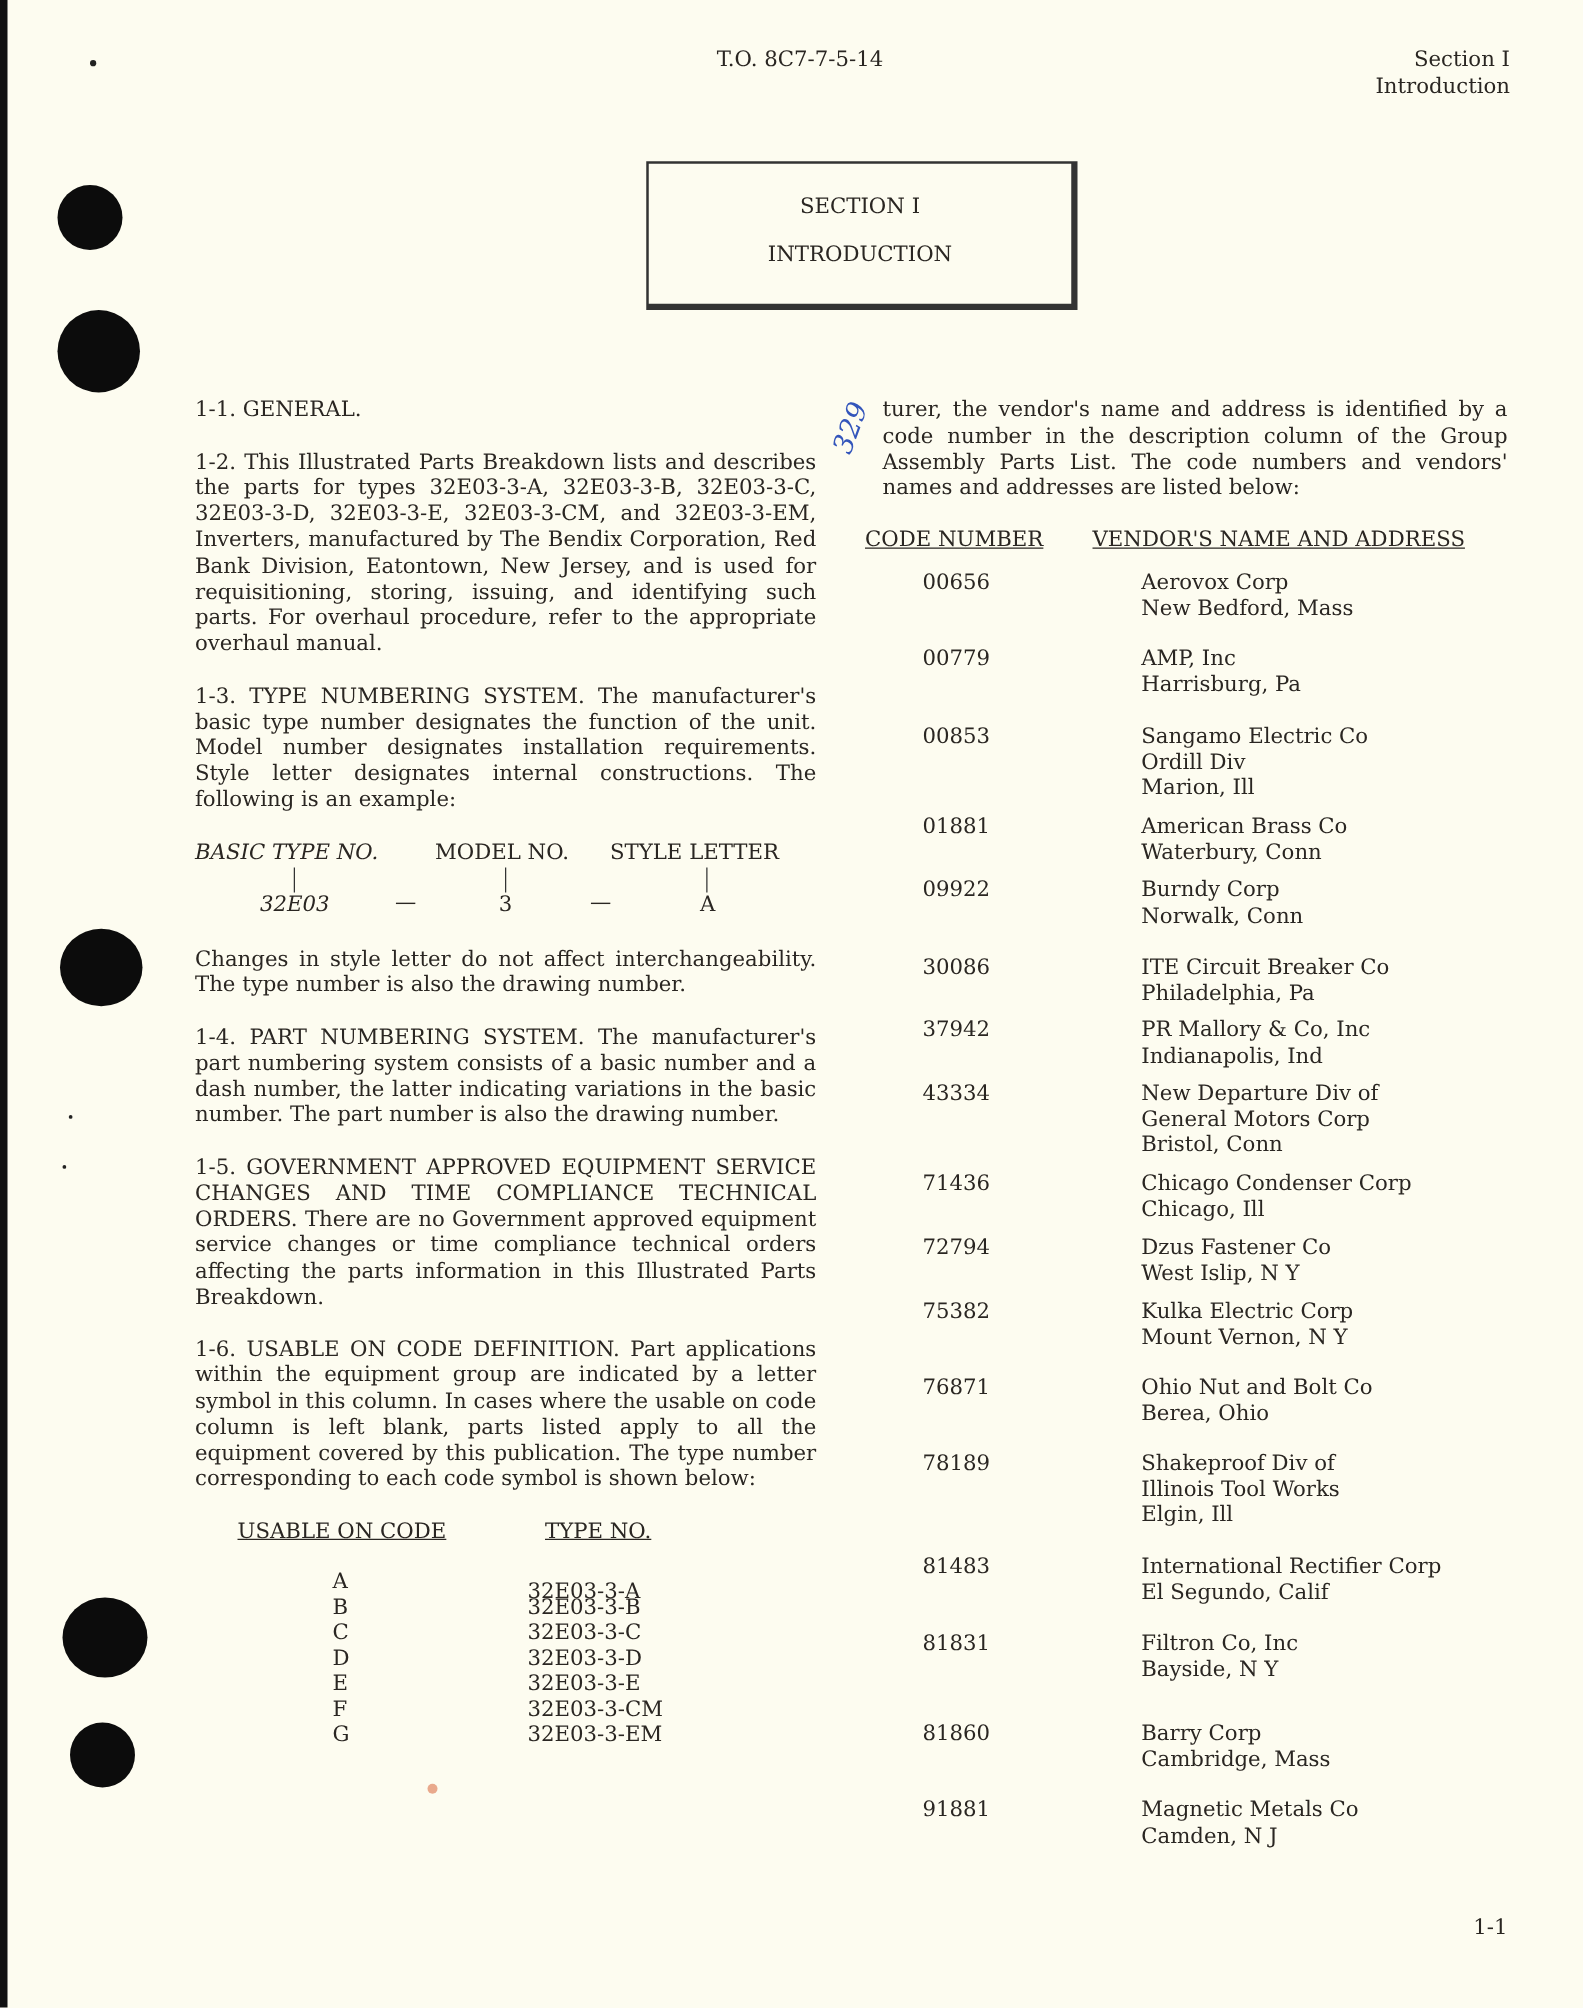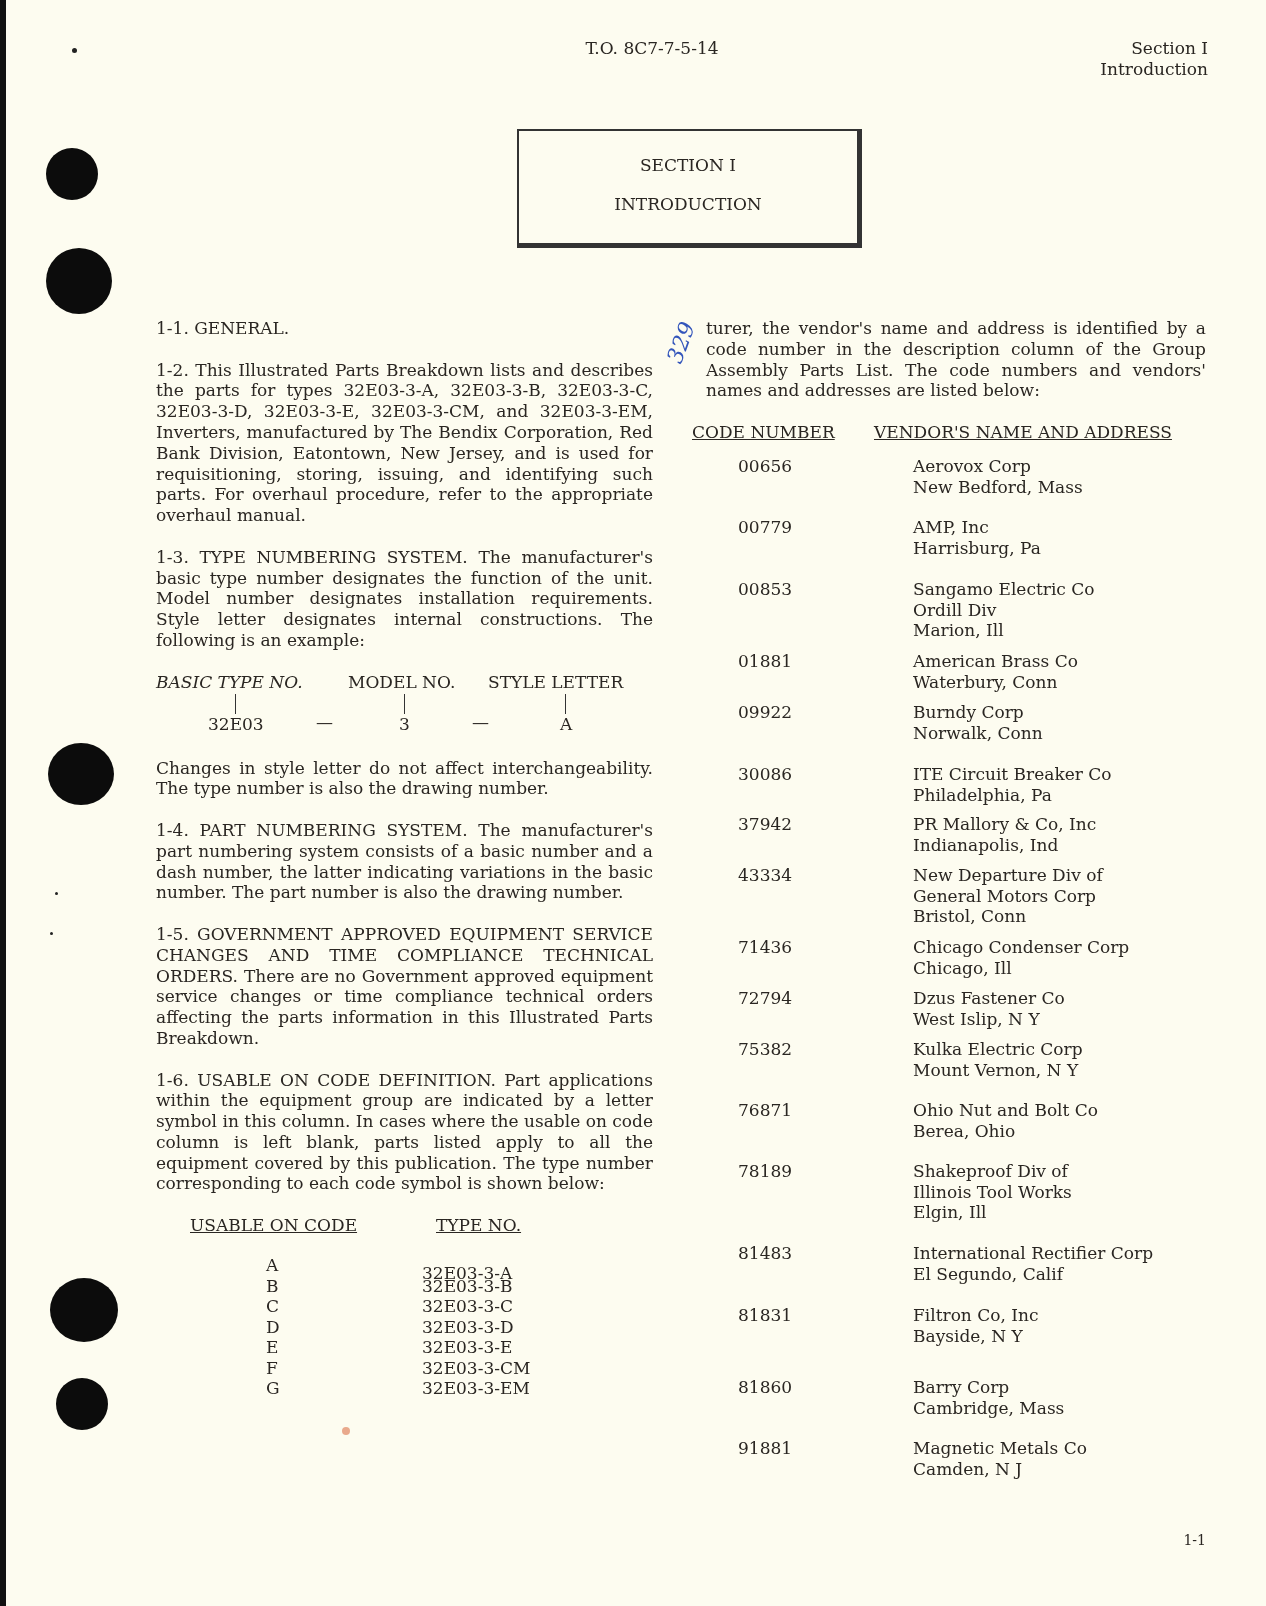--- a/index.html
+++ b/index.html
@@ -6,21 +6,21 @@
   body {
     width: 1266px; height: 1606px; position: relative; overflow: hidden;
     background: #fdfcf0;
     font-family: "DejaVu Serif", "Liberation Serif", serif;
     color: #2a2622;
   }
   .edge { position: absolute; left: 0; top: 0; width: 6px; height: 1606px; background: #111; }
   .hole { position: absolute; background: #0c0c0c; border-radius: 50%; }
   .speck { position: absolute; background: #222; border-radius: 50%; }
 
-  .hdr-center { position: absolute; top: 38px; left: 492px; width: 320px; text-align: center; font-size: 17px; }
+  .hdr-center { position: absolute; top: 38px; left: 480px; width: 320px; text-align: center; font-size: 17px; }
   .hdr-right { position: absolute; top: 38px; right: 58px; text-align: right; font-size: 17px; line-height: 21px; }
 
   .title-box {
     position: absolute; left: 517px; top: 129px; width: 338px; height: 112px;
     border: 2px solid #333; border-right-width: 5px; border-bottom-width: 5px;
     text-align: center; font-size: 17px;
   }
   .title-box .l1 { margin-top: 24px; }
   .title-box .l2 { margin-top: 19px; }
 
@@ -37,21 +37,21 @@
   .usable { position: relative; margin: 0 0 22px 0; }
   .usable .h { position: absolute; text-decoration: underline; }
   .usable .row { position: absolute; }
 
   .vend-head { position: relative; height: 40px; }
   .vend-head span { position: absolute; text-decoration: underline; }
   .vendor { position: absolute; }
   .vendor .code { position: absolute; left: 48px; }
   .vendor .addr { position: absolute; left: 186px; white-space: nowrap; margin-left: 37px; }
 
-  .pageno { position: absolute; right: 60px; top: 1532px; font-size: 14px; }
+  .pageno { position: absolute; right: 60px; top: 1532px; font-size: 17px; }
   .pen { position: absolute; left: 660px; top: 330px; color: #3355bb; font-family: "DejaVu Serif", serif; font-style: italic; font-size: 22px; transform: rotate(-70deg); }
   .stain { position: absolute; left: 342px; top: 1427px; width: 8px; height: 8px; border-radius: 50%; background: #e9a98c; }
 </style>
 </head>
 <body>
 
 <div class="edge"></div>
 <div class="hole" style="left:46px;top:148px;width:52px;height:52px;"></div>
 <div class="hole" style="left:46px;top:248px;width:66px;height:66px;"></div>
 <div class="hole" style="left:48px;top:743px;width:66px;height:62px;"></div>
@@ -78,21 +78,21 @@
   <div class="para">1-2.  This Illustrated Parts Breakdown lists and describes the parts for types 32E03-3-A, 32E03-3-B, 32E03-3-C, 32E03-3-D, 32E03-3-E, 32E03-3-CM, and 32E03-3-EM, Inverters, manufactured by The Bendix Corporation, Red Bank Division, Eatontown, New Jersey, and is used for requisitioning, storing, issuing, and identifying such parts. For overhaul procedure, refer to the appropriate overhaul manual.</div>
   <div class="para">1-3.  TYPE NUMBERING SYSTEM.  The manufacturer's basic type number designates the function of the unit. Model number designates installation requirements. Style letter designates internal constructions.  The following is an example:</div>
 
   <div class="example">
     <span style="left:0;top:0;font-style:italic;">BASIC TYPE NO.</span>
     <span style="left:192px;top:0;">MODEL NO.</span>
     <span style="left:332px;top:0;">STYLE LETTER</span>
     <div class="tick" style="left:79px;top:22px;"></div>
     <div class="tick" style="left:248px;top:22px;"></div>
     <div class="tick" style="left:409px;top:22px;"></div>
-    <span style="left:52px;top:42px;">32E03</span>
+    <span style="left:52px;top:42px;font-style:italic;">32E03</span>
     <span style="left:160px;top:40px;">—</span>
     <span style="left:243px;top:42px;">3</span>
     <span style="left:316px;top:40px;">—</span>
     <span style="left:404px;top:42px;">A</span>
   </div>
 
   <div class="para" style="margin-top:-8px;">Changes in style letter do not affect interchangeability. The type number is also the drawing number.</div>
   <div class="para">1-4.  PART NUMBERING SYSTEM.  The manufacturer's part numbering system consists of a basic number and a dash number, the latter indicating variations in the basic number.  The part number is also the drawing number.</div>
   <div class="para">1-5.  GOVERNMENT APPROVED EQUIPMENT SERVICE CHANGES AND TIME COMPLIANCE TECHNICAL ORDERS.  There are no Government approved equipment service changes or time compliance technical orders affecting the parts information in this Illustrated Parts Breakdown.</div>
   <div class="para">1-6.  USABLE ON CODE DEFINITION.  Part applications within the equipment group are indicated by a letter symbol in this column.  In cases where the usable on code column is left blank, parts listed apply to all the equipment covered by this publication.  The type number corresponding to each code symbol is shown below:</div>

